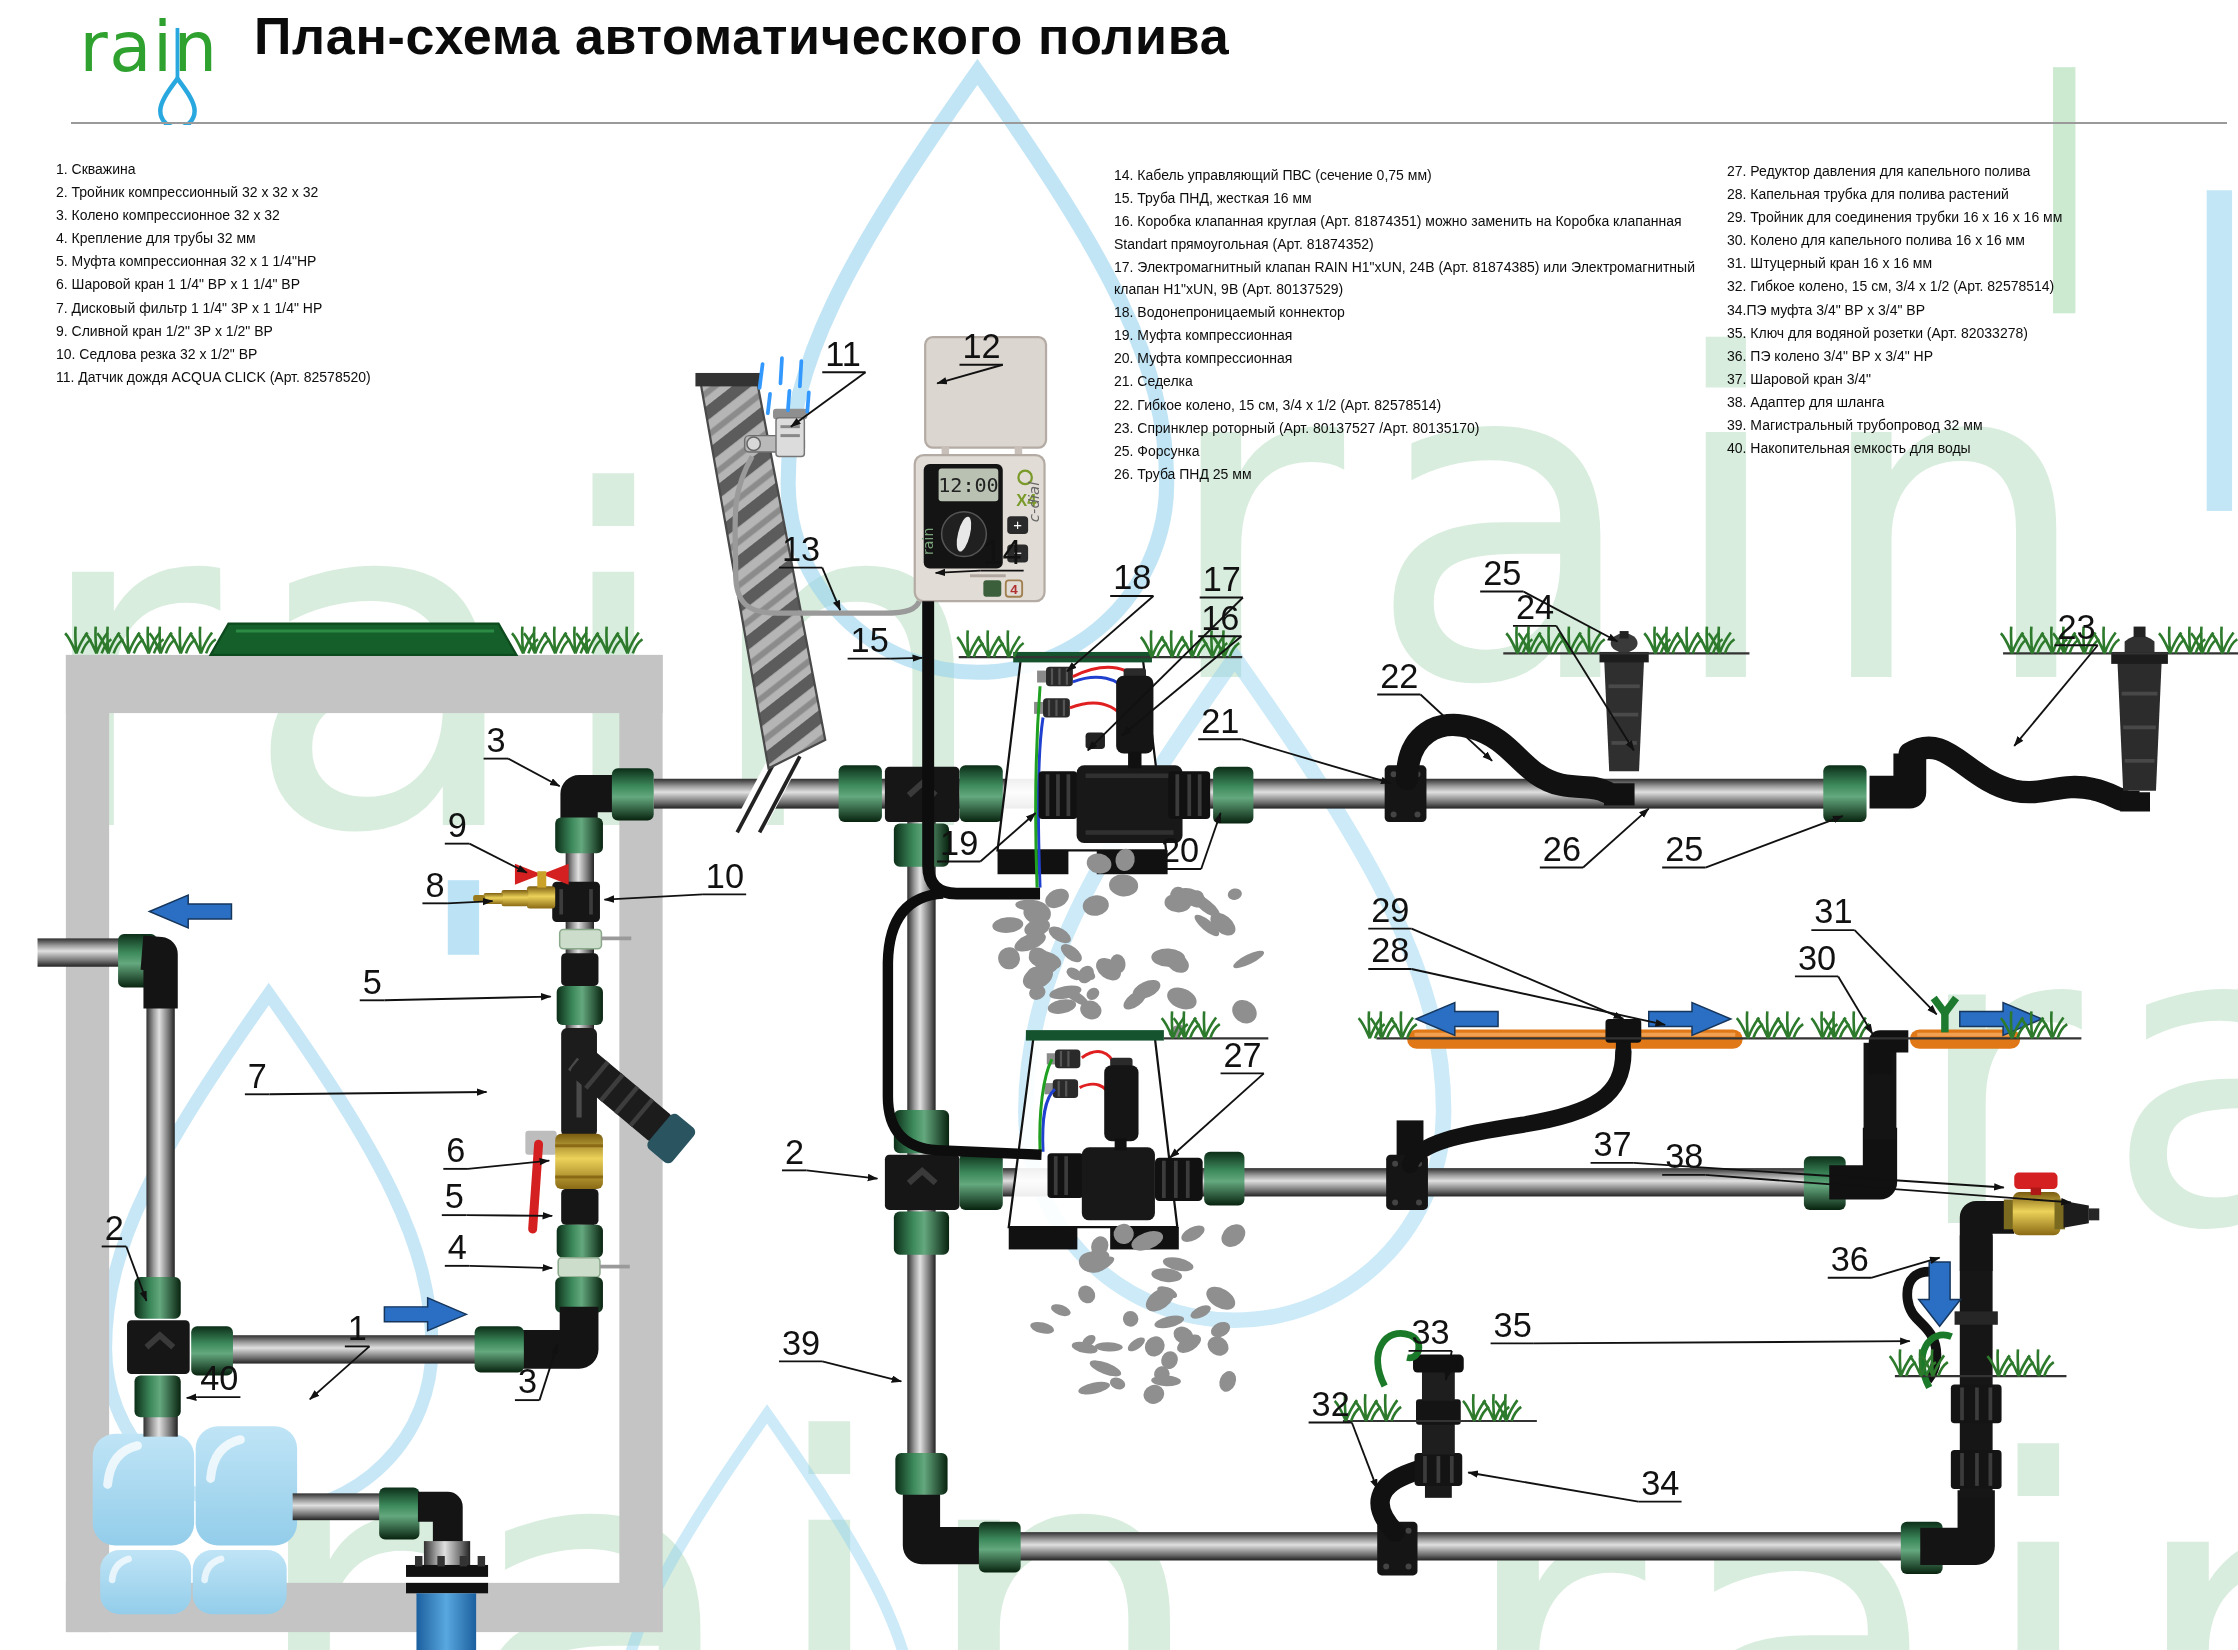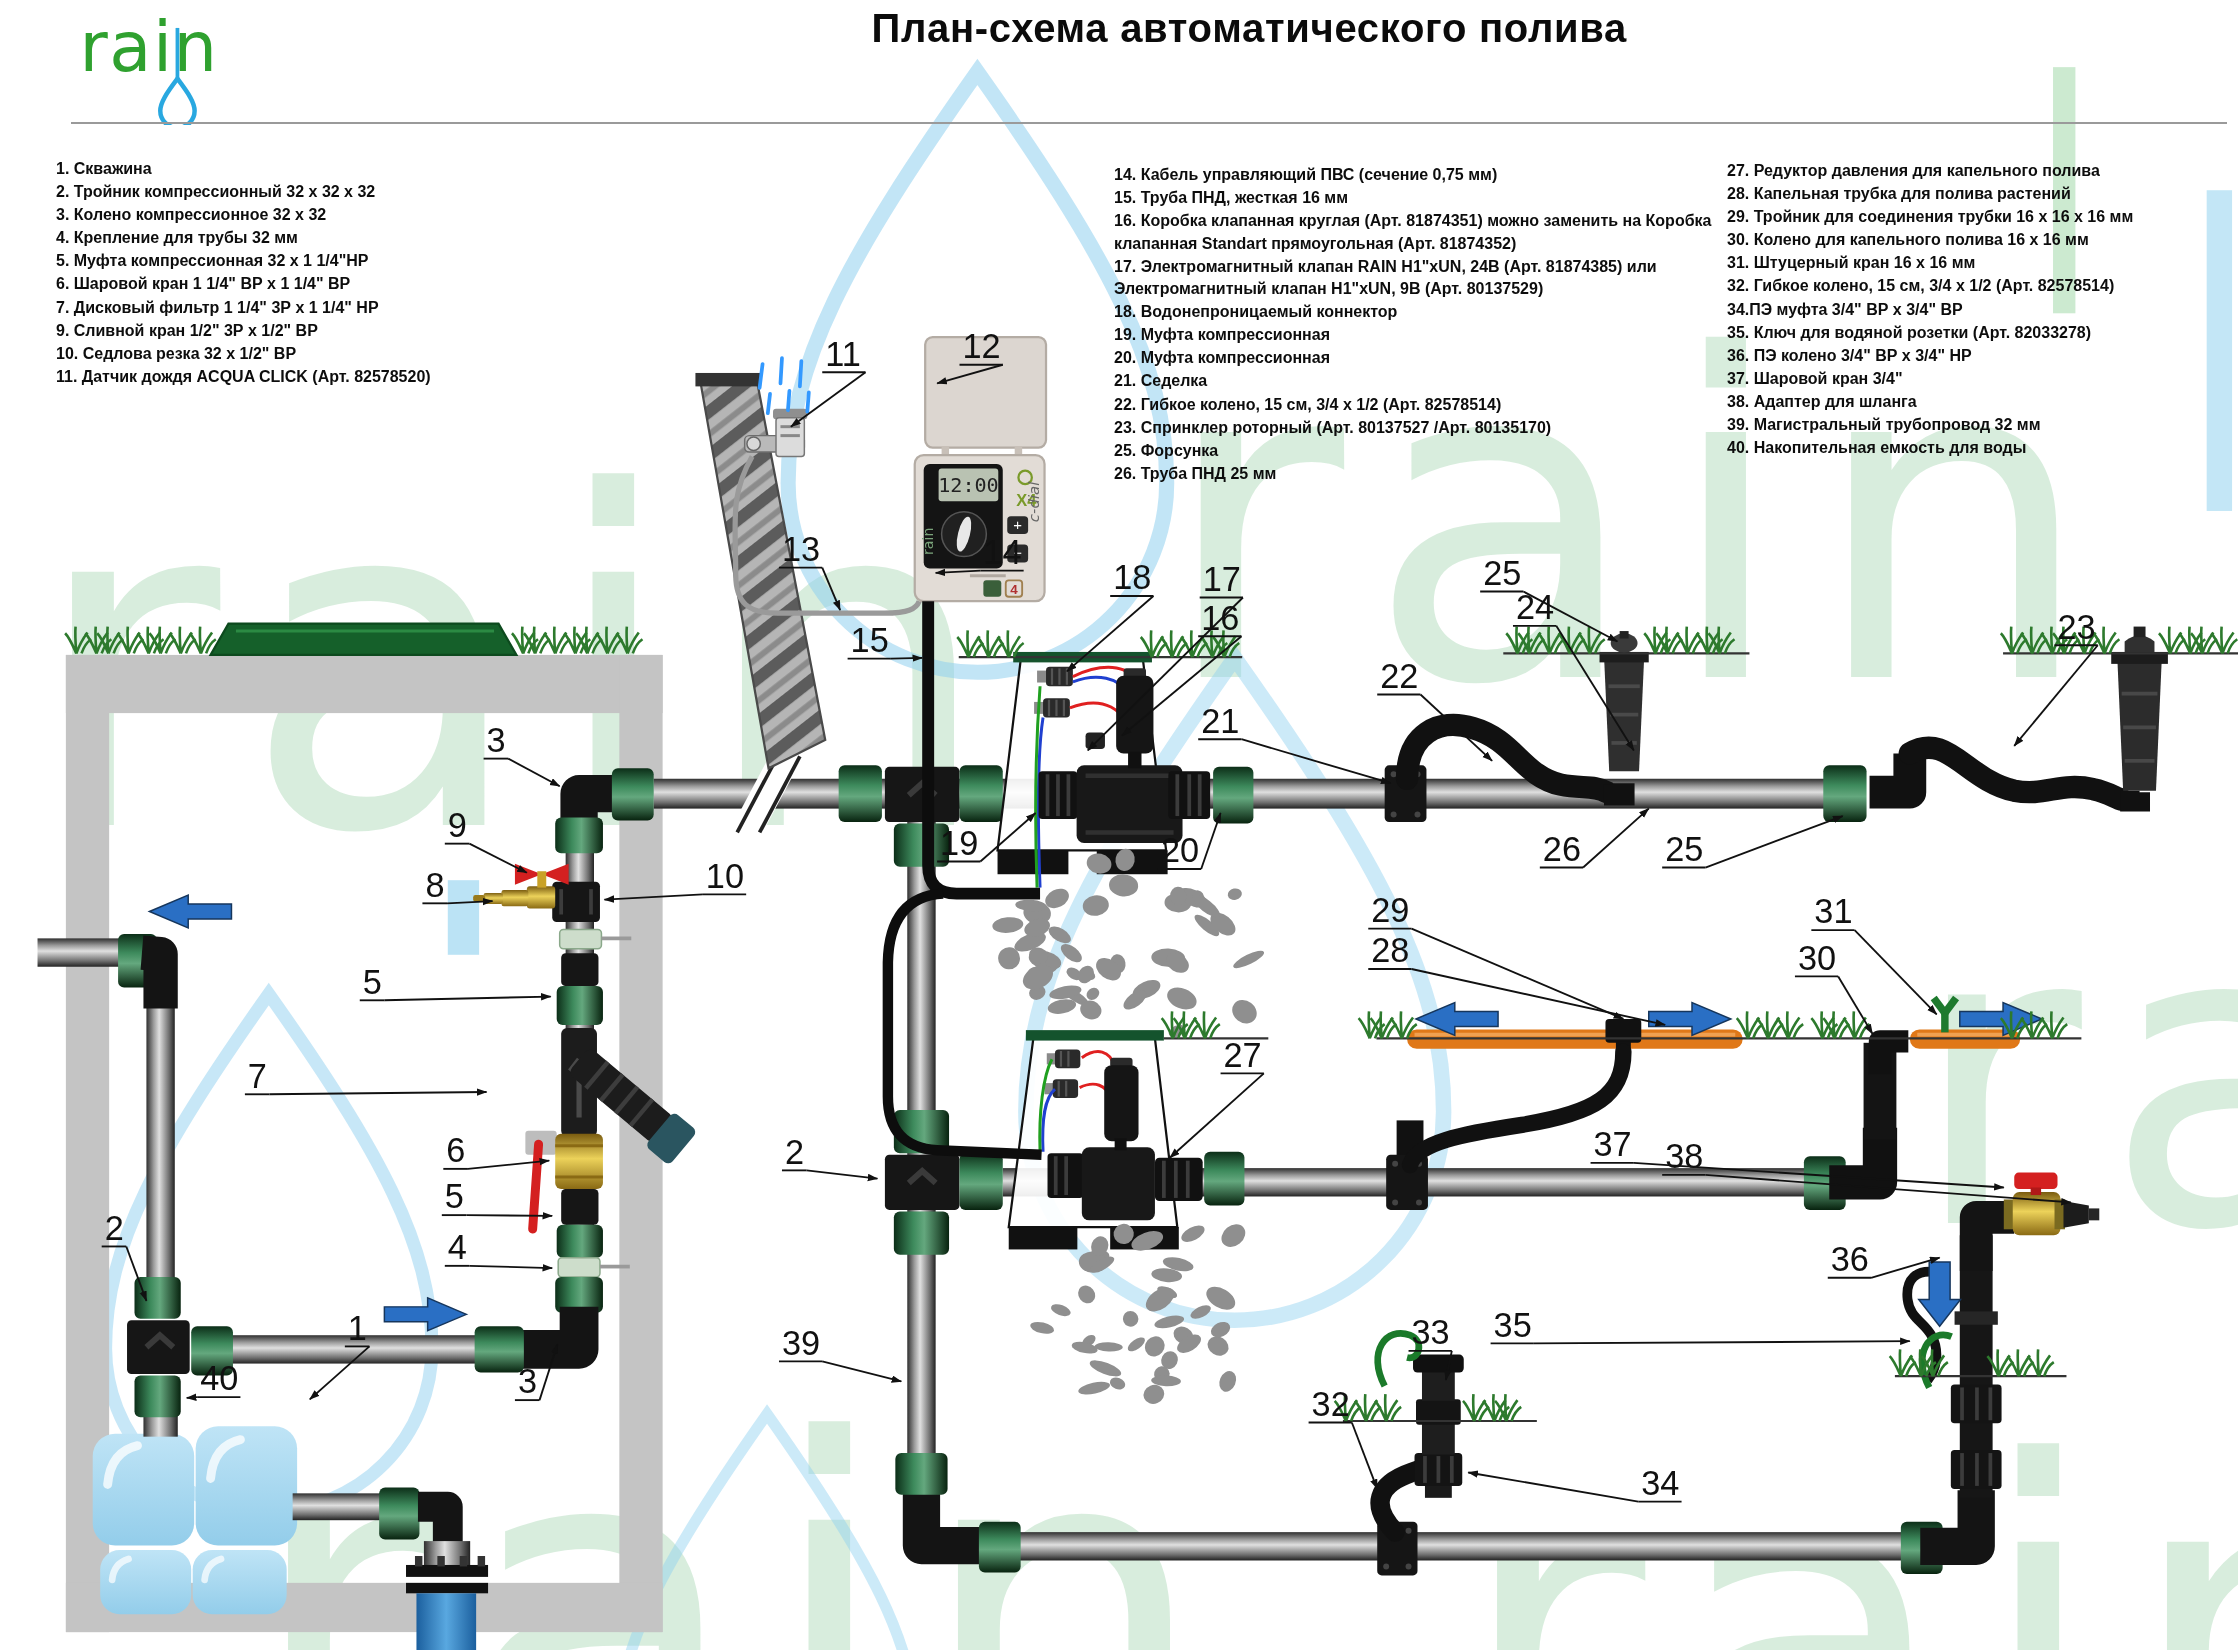--- a/index.html
+++ b/index.html
@@ -1,24 +1,24 @@
 <!DOCTYPE html>
 <html style="font-size:12px"><head>
 <meta charset="utf-8">
 <style>
   html,body{margin:0;padding:0;background:#fff;}
   body{width:2239px;height:1650px;position:relative;overflow:hidden;
        font-family:"Liberation Sans",sans-serif;}
   #stage{position:absolute;inset:0;}
   svg text{user-select:none;}
-  .hdr-title{position:absolute;left:254px;top:6px;width:1373px;text-align:right;
-       font-size:40px;font-weight:bold;color:#0b0b0b;letter-spacing:0.7px;}
+  .hdr-title{position:absolute;left:254px;top:6px;width:1373px;text-align:left;
+       font-size:52px;font-weight:bold;color:#0b0b0b;letter-spacing:0.7px;}
   .hdr-rule{position:absolute;left:71px;top:122px;width:2156px;height:2.2px;background:#9a9a9a;}
   .logo{position:absolute;left:78px;top:13.4px;width:172px;height:112px;}
-  .legend{position:absolute;font-size:16px;font-weight:bold;color:#0d0d0d;line-height:22.4px;}
+  .legend{position:absolute;font-size:14px;font-weight:normal;color:#0d0d0d;line-height:22.4px;}
   .legend .li{margin:0 0 0.7px 0;}
   #leg1{left:56px;top:158px;width:492px;}
   #leg2{left:1114px;top:164px;width:612px;}
   #leg3{left:1727px;top:160px;width:504px;}
   .wm{position:absolute;font-family:"DejaVu Sans",sans-serif;color:#8ecb9d;opacity:.34;
       font-size:463px;letter-spacing:22.4px;white-space:nowrap;pointer-events:none;}
 </style>
 </head>
 <body>
 

